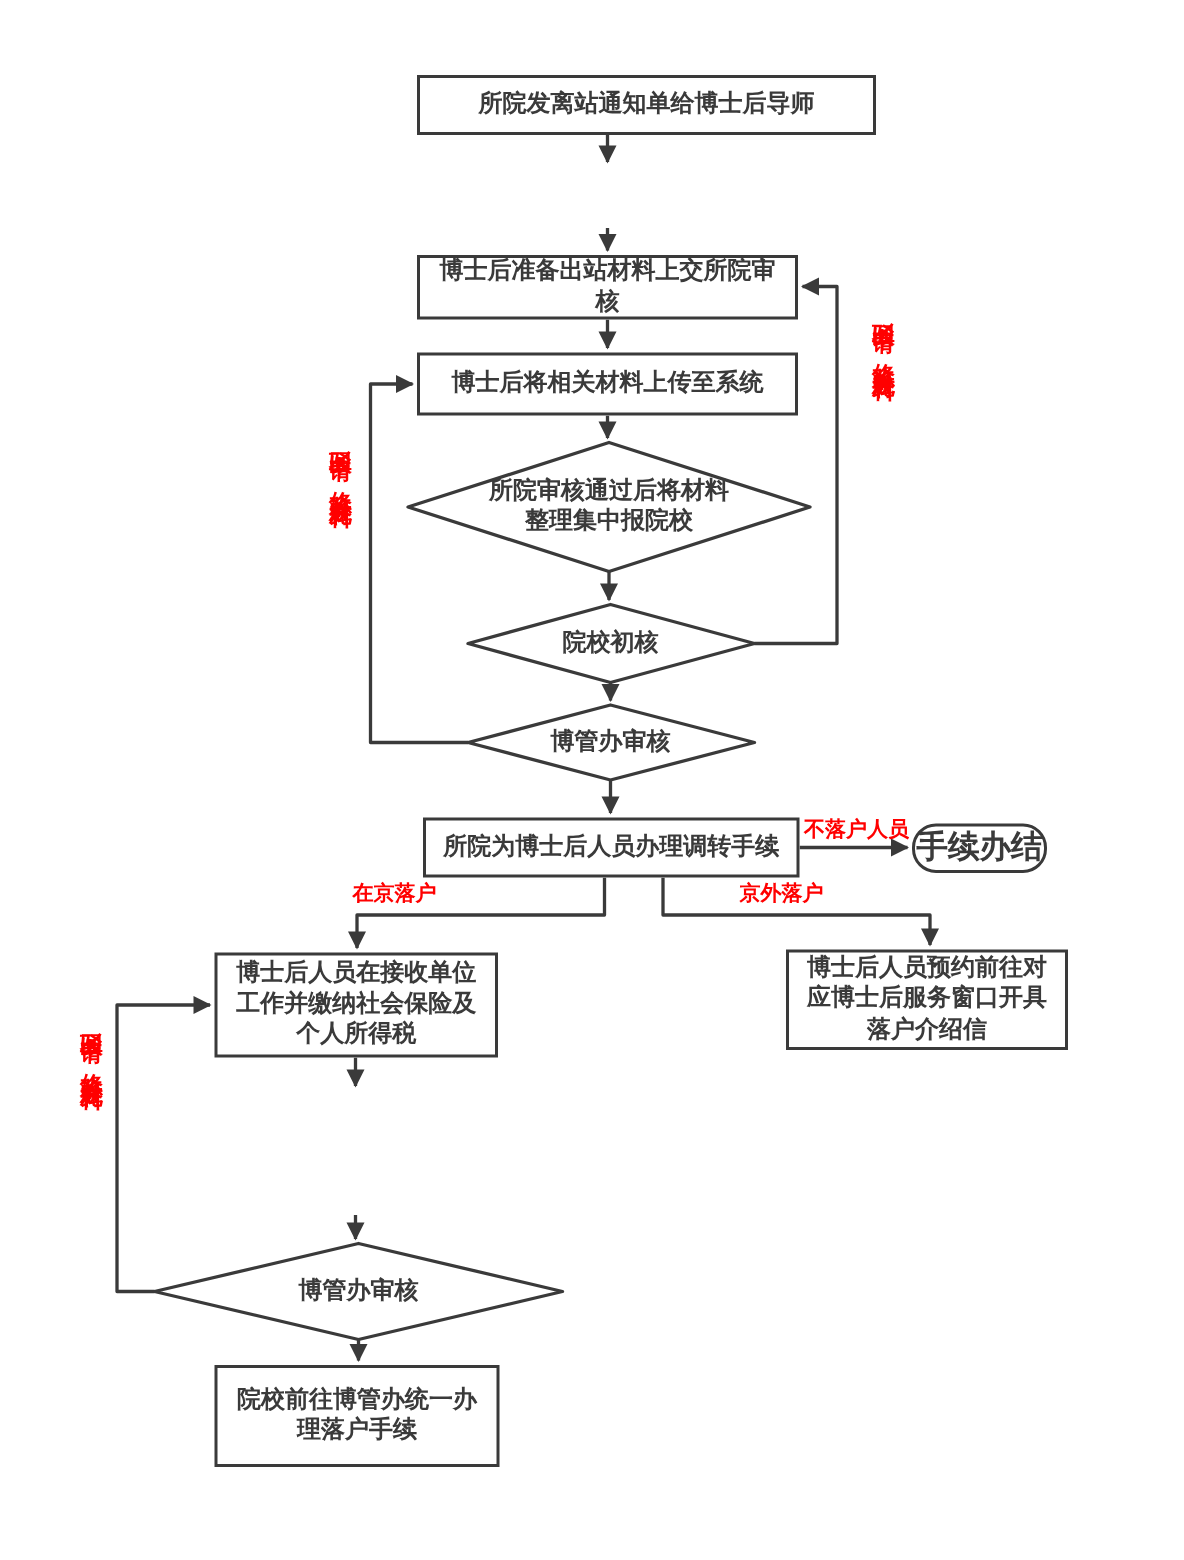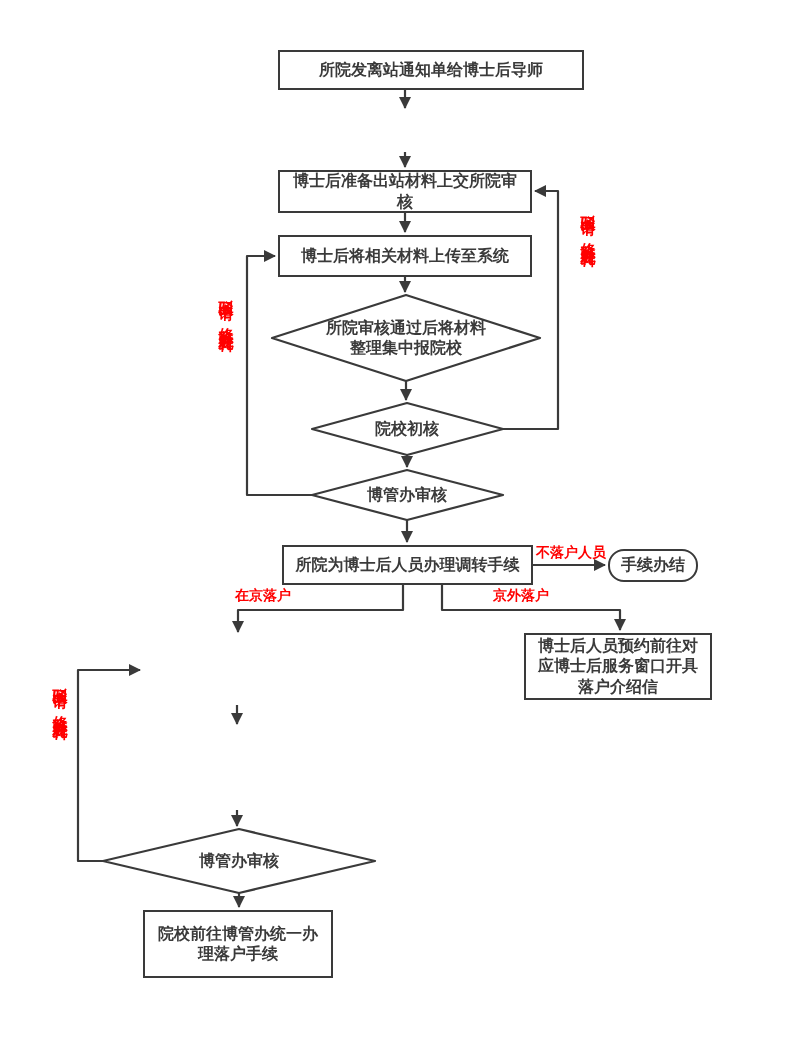--- a/index.html
+++ b/index.html
@@ -8,21 +8,21 @@
     font-family:"Liberation Sans","DejaVu Sans",sans-serif;
     color:#3a3a3a;overflow:hidden;
   }
   .layer{position:absolute;left:0;top:0;}
   .node{
     position:absolute;box-sizing:border-box;background:#ffffff;
     border:2px solid #3a3a3a;display:flex;align-items:center;justify-content:center;
     text-align:center;font-weight:700;font-size:16px;line-height:1.28;
     white-space:pre-line;z-index:3;
   }
-  .pill{border-radius:16px;font-size:16px;}
+  .pill{border-radius:16px;font-size:21px;}
   .dlabel{
     position:absolute;display:flex;align-items:center;justify-content:center;
     text-align:center;font-weight:700;font-size:16px;line-height:1.28;
     white-space:pre-line;z-index:3;color:#3a3a3a;
   }
   .hlabel{
     position:absolute;color:#ff0000;font-weight:700;font-size:14px;
     text-align:center;z-index:4;white-space:nowrap;
   }
   .vlabel{
@@ -80,20 +80,23 @@
 整理集中报院校</div>
 
   <div class="dlabel" style="left:337px;top:419px;width:140px;height:20px">院校初核</div>
 
   <div class="dlabel" style="left:337px;top:485px;width:140px;height:20px">博管办审核</div>
 
   <div class="node" style="left:282px;top:545px;width:251px;height:40px">所院为博士后人员办理调转手续</div>
 
   <div class="node pill" style="left:608px;top:549px;width:90px;height:33px">手续办结</div>
 
+  <div class="node" style="left:143px;top:635px;width:189px;height:70px">博士后人员在接收单位
+工作并缴纳社会保险及
+个人所得税</div>
 
 
   <div class="dlabel" style="left:169px;top:851px;width:140px;height:20px">博管办审核</div>
 
   <div class="node" style="left:143px;top:910px;width:190px;height:68px">院校前往博管办统一办
 理落户手续</div>
 
   <div class="node" style="left:524px;top:633px;width:188px;height:67px">博士后人员预约前往对
 应博士后服务窗口开具
 落户介绍信</div>

